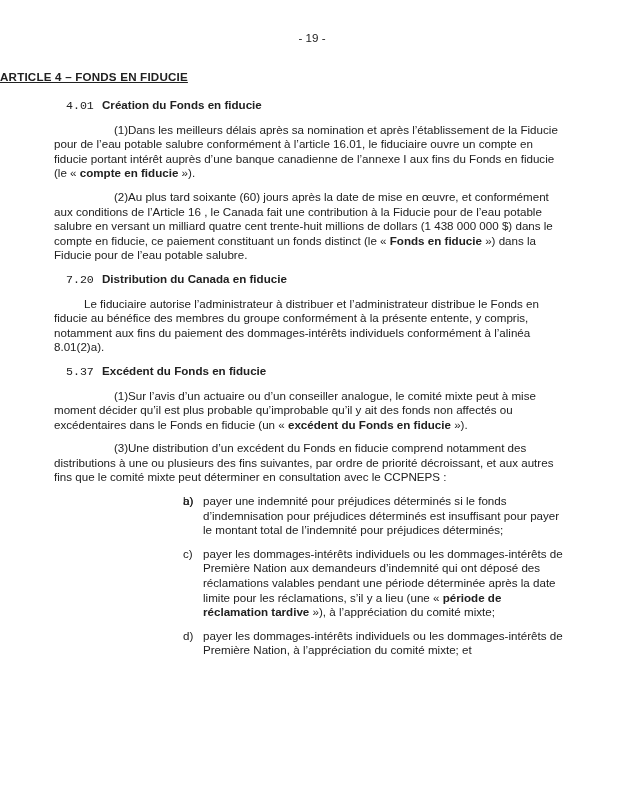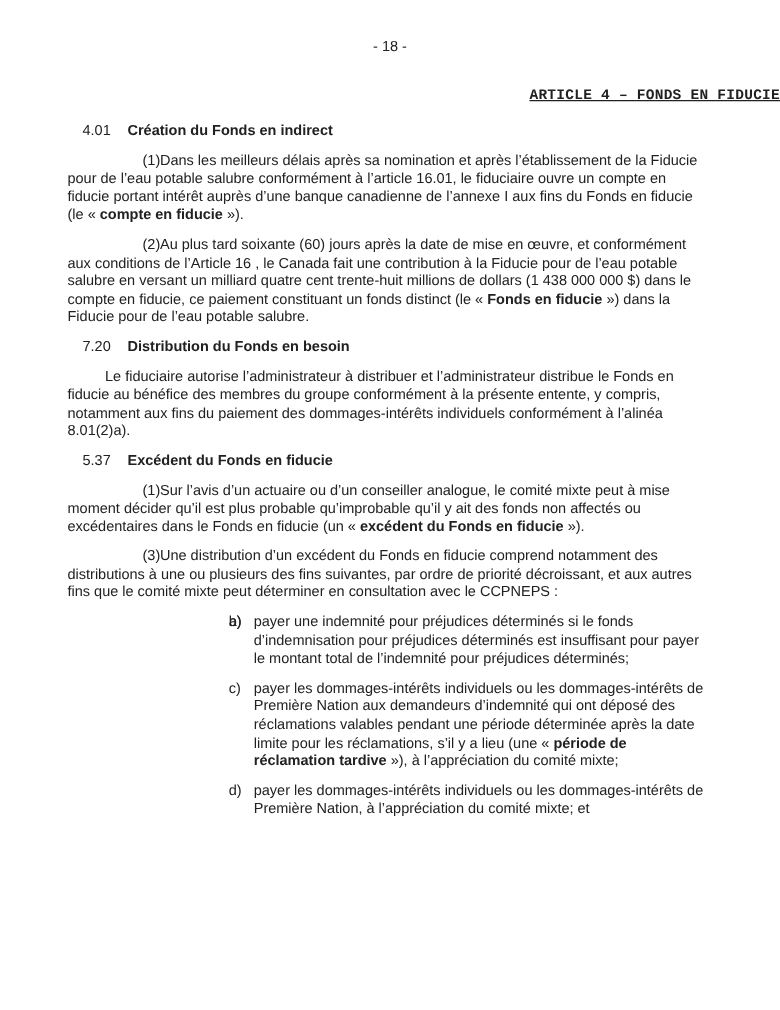--- a/index.html
+++ b/index.html
@@ -23,41 +23,41 @@
     top: 31px;
     left: 0;
     width: 100%;
     text-align: center;
   }
   .doc-title {
     position: absolute;
     top: 70px;
     left: 0;
     width: 100%;
-    text-align: right;
+    text-align: left;
     font-weight: bold;
     text-decoration: underline;
     letter-spacing: 0.2px;
-    font-family: Liberation Mono, monospace;
   }
   .doc-body {
     position: absolute;
     left: 54px;
     top: 98px;
     width: 510px;
   }
   .sec-h {
     margin: 0 0 9px 0;
     padding-left: 12px;
     font-weight: bold;
   }
   .sec-num {
     display: inline-block;
     width: 36px;
     font-weight: normal;
+    font-family: Liberation Mono, monospace;
   }
   .para {
     margin: 0 0 9px 0;
     text-indent: 30px;
   }
   .pnum {
     display: inline-block;
     width: 44px;
   }
   .li {
@@ -72,27 +72,27 @@
   }
   .b {
     font-weight: bold;
     margin-top: 16px;
   }
 </style>
 </head>
 <body>
 
 <div class="page">
-  <div class="pageno">- 18 -</div>
+  <div class="pageno">- 19 -</div>
   <div class="doc-title">ARTICLE 4 – FONDS EN FIDUCIE</div>
   <div class="doc-body">
-      <div class="sec-h"><span class="sec-num">4.01</span><span class="sec-title">Création du Fonds en indirect</span></div>
+      <div class="sec-h"><span class="sec-num">4.01</span><span class="sec-title">Création du Fonds en fiducie</span></div>
       <div class="para"><span class="pnum">(1)</span><span>Dans les meilleurs délais après sa nomination et après l’établissement de la Fiducie pour de l’eau potable salubre conformément à l’article 16.01, le fiduciaire ouvre un compte en fiducie portant intérêt auprès d’une banque canadienne de l’annexe I aux fins du Fonds en fiducie (le « </span><span class="b">compte en fiducie</span><span> »).</span></div>
       <div class="para"><span class="pnum">(2)</span><span>Au plus tard soixante (60) jours après la date de mise en œuvre, et conformément aux conditions de l’Article 16 , le Canada fait une contribution à la Fiducie pour de l’eau potable salubre en versant un milliard quatre cent trente-huit millions de dollars (1 438 000 000 $) dans le compte en fiducie, ce paiement constituant un fonds distinct (le « </span><span class="b">Fonds en fiducie</span><span> ») dans la Fiducie pour de l’eau potable salubre.</span></div>
-      <div class="sec-h"><span class="sec-num">7.20</span><span class="sec-title">Distribution du Fonds en besoin</span></div>
+      <div class="sec-h"><span class="sec-num">7.20</span><span class="sec-title">Distribution du Canada en fiducie</span></div>
       <div class="para"><span>Le fiduciaire autorise l’administrateur à distribuer et l’administrateur distribue le Fonds en fiducie au bénéfice des membres du groupe conformément à la présente entente, y compris, notamment aux fins du paiement des dommages-intérêts individuels conformément à l’alinéa 8.01(2)a).</span></div>
       <div class="sec-h"><span class="sec-num">5.37</span><span class="sec-title">Excédent du Fonds en fiducie</span></div>
       <div class="para"><span class="pnum">(1)</span><span>Sur l’avis d’un actuaire ou d’un conseiller analogue, le comité mixte peut à mise moment décider qu’il est plus probable qu’improbable qu’il y ait des fonds non affectés ou excédentaires dans le Fonds en fiducie (un « </span><span class="b">excédent du Fonds en fiducie</span><span> »).</span></div>
       <div class="para"><span class="pnum">(3)</span><span>Une distribution d’un excédent du Fonds en fiducie comprend notamment des distributions à une ou plusieurs des fins suivantes, par ordre de priorité décroissant, et aux autres fins que le comité mixte peut déterminer en consultation avec le CCPNEPS :</span></div>
       <div class="li"><span class="lim">a)</span></div>
       <div class="li"><span class="lim">b)</span><span>payer une indemnité pour préjudices déterminés si le fonds d’indemnisation pour préjudices déterminés est insuffisant pour payer le montant total de l’indemnité pour préjudices déterminés;</span></div>
       <div class="li"><span class="lim">c)</span><span>payer les dommages-intérêts individuels ou les dommages-intérêts de Première Nation aux demandeurs d’indemnité qui ont déposé des réclamations valables pendant une période déterminée après la date limite pour les réclamations, s’il y a lieu (une « </span><span class="b">période de réclamation tardive</span><span> »), à l’appréciation du comité mixte;</span></div>
       <div class="li"><span class="lim">d)</span><span>payer les dommages-intérêts individuels ou les dommages-intérêts de Première Nation, à l’appréciation du comité mixte; et</span></div>
     </div>
 </div>

